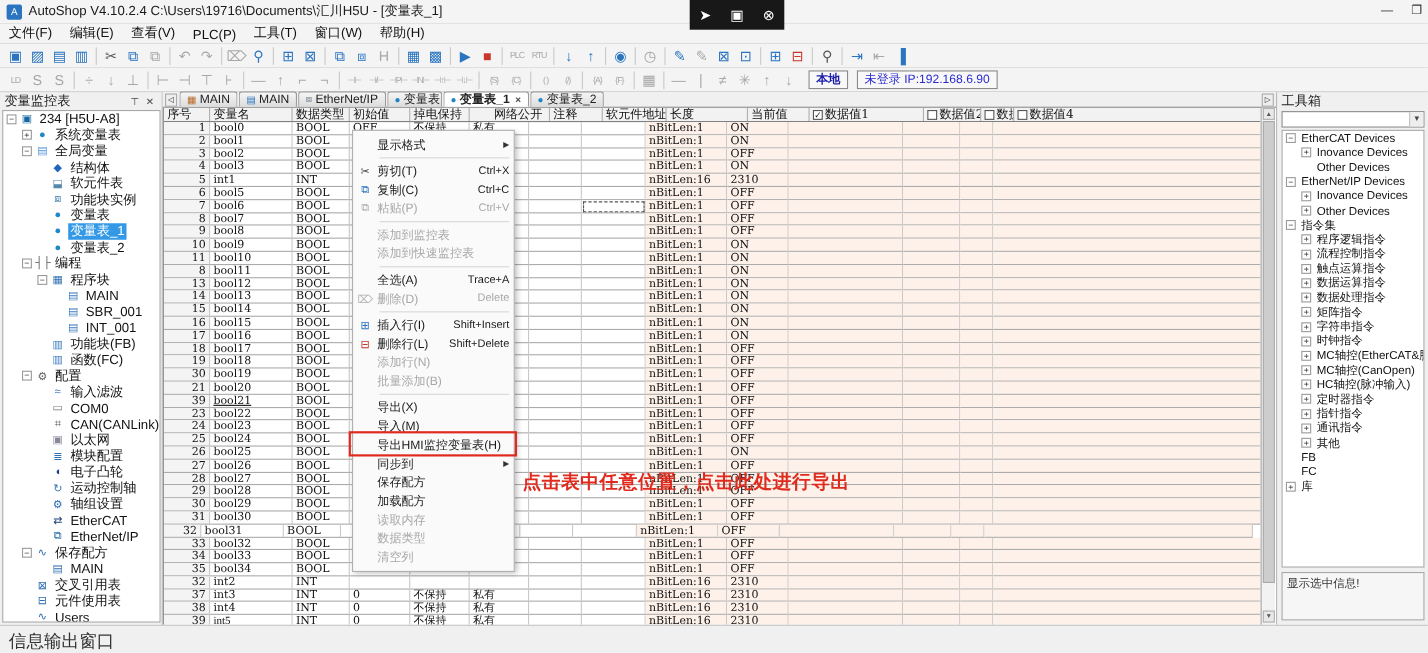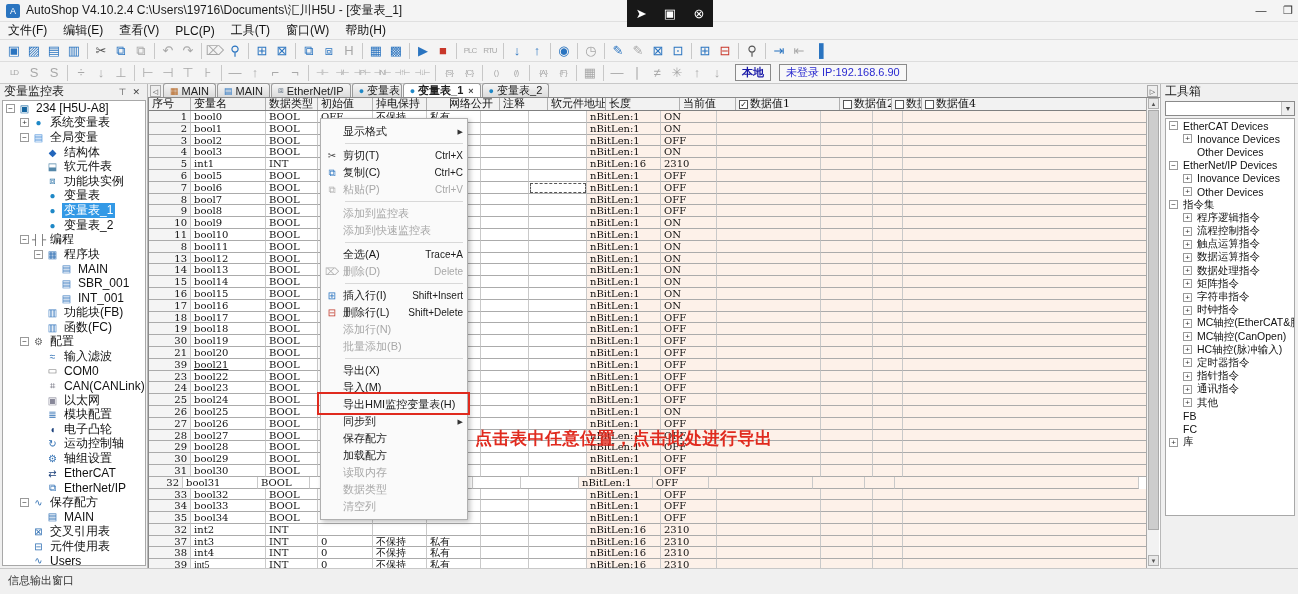--- a/index.html
+++ b/index.html
@@ -72,21 +72,21 @@
   #annotation { position:absolute; left:475px; top:427px; font-size:17px; font-weight:bold; color:#e02a1e; z-index:50; white-space:nowrap; letter-spacing:0.5px; }
   
   #right-panel { position:absolute; left:1160px; top:84px; width:138px; height:484px; background:#f0f0f0; border-left:1px solid #b8b8b8; }
   #tb-search { position:absolute; left:4px; top:17px; width:130px; height:15px; background:#fff; border:1px solid #8a8a8a; display:flex; }
   #tb-search .dd { margin-left:auto; width:13px; text-align:center; font-size:7px; line-height:14px; color:#444; border-left:1px solid #c0c0c0; background:#eee; }
   #rtree { position:absolute; left:4px; top:34px; width:130px; height:398px; background:#fff; border:1px solid #a8a8a8; overflow:hidden; font-size:10.5px; }
   #rtree .tnode { height:13.2px; }
   #rinfo { position:absolute; left:4px; top:436px; width:130px; height:44px; background:#f6f6f6; border:1px solid #a8a8a8; font-size:10.5px; color:#333; padding:3px 4px; }
   
   #bottom-strip { position:absolute; left:0; top:568px; width:1298px; height:26px; background:#f0f0f0; border-top:1px solid #c8c8c8; }
-  #output-label { position:absolute; left:8px; top:4px; font-size:11px; color:#333; }
+  #output-label { position:absolute; left:8px; top:4px; font-size:16px; color:#333; }
 </style>
 </head>
 <body>
 
 <div id="titlebar">
   <div id="app-icon">A</div>
   <span>AutoShop V4.10.2.4  C:\Users\19716\Documents\汇川H5U - [变量表_1]</span>
   <div id="win-btns">
     <span class="winbtn">—</span>
     <span class="winbtn" id="maxbtn">❐</span>
@@ -1301,17 +1301,18 @@
       </div>
       <div class="tnode" style="padding-left: 3px;">
         <span class="texp-ph"></span>
         <span class="tlabel">FC</span>
       </div>
       <div class="tnode" style="padding-left: 3px;">
         <span class="texp">+</span>
         <span class="tlabel">库</span>
       </div>
     </div>
+  <div id="rinfo">显示选中信息!</div>
 </div>
 
 <div id="bottom-strip">
   <span id="output-label">信息输出窗口</span>
 </div>
 
 </body></html>

